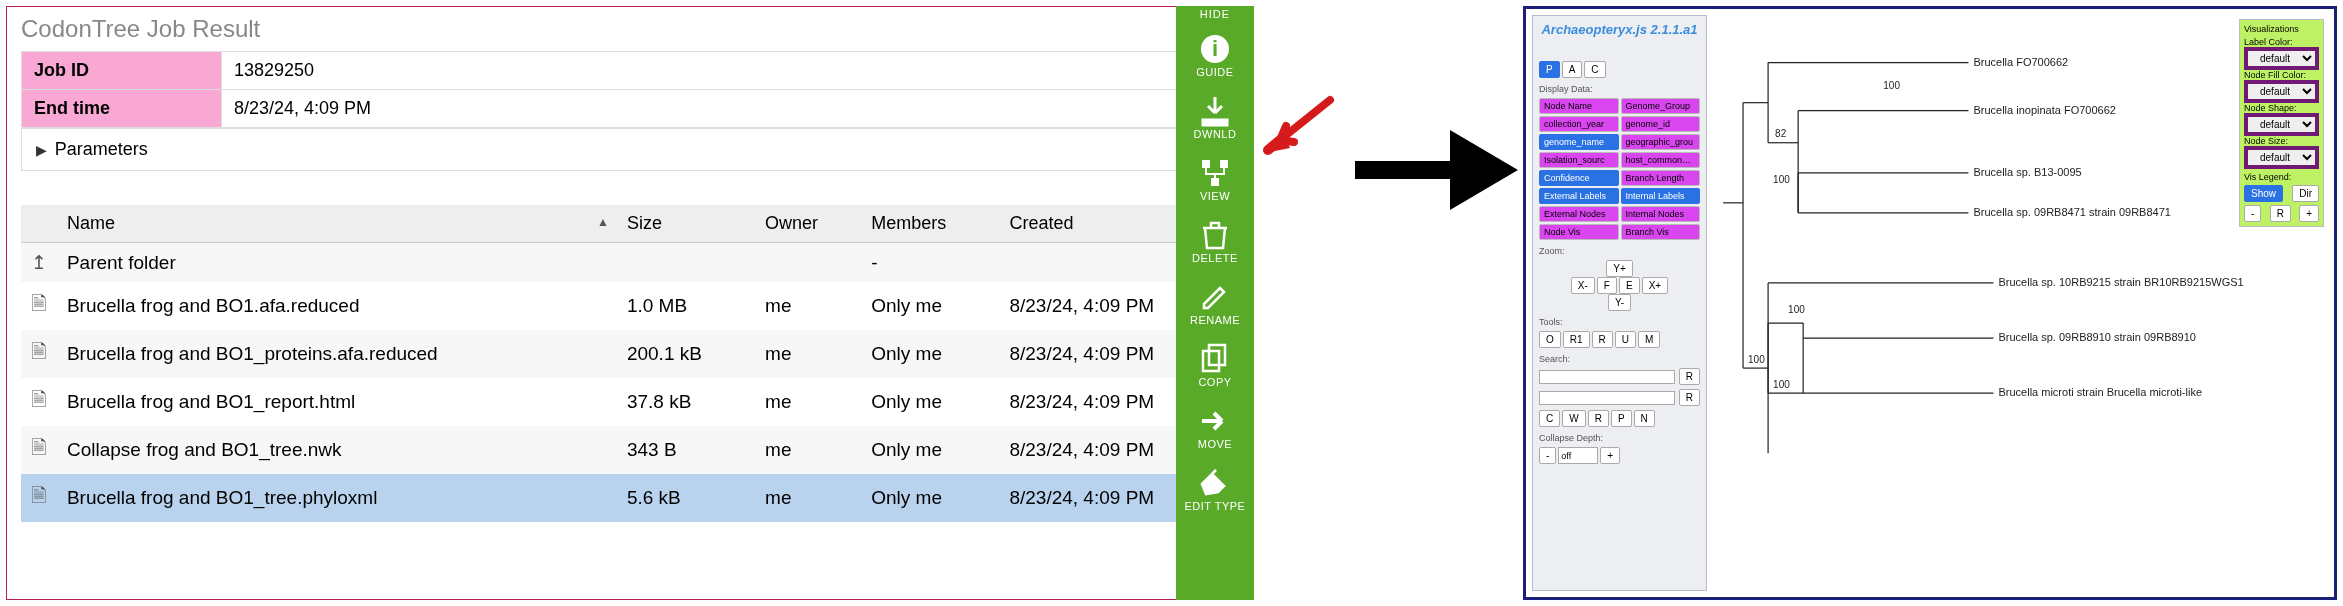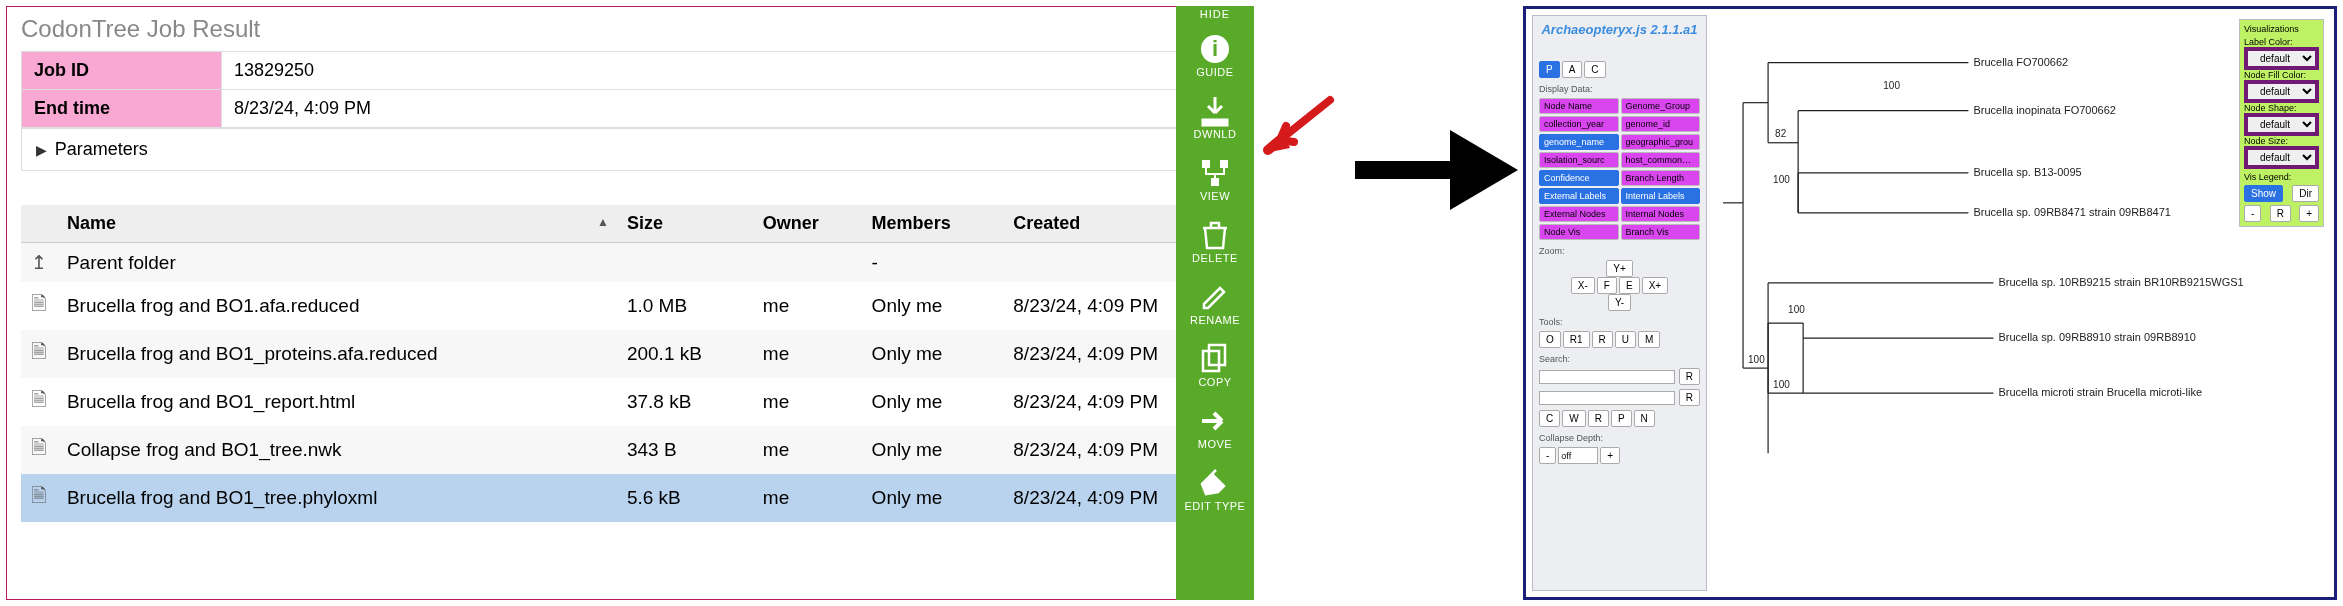--- a/index.html
+++ b/index.html
@@ -9,21 +9,21 @@
 .left-panel { position: absolute; left: 6px; top: 6px; width: 1248px; height: 594px; border: 1px solid #be185d; overflow: hidden; }
 .lp-inner { padding: 8px 14px; }
 .page-title { font-size: 24px; color: #888; font-weight: 400; margin-bottom: 8px; }
 .meta-table { width: 100%; border-collapse: collapse; border: 1px solid #ddd; }
 .meta-table td { border: 1px solid #ddd; padding: 8px 12px; font-size: 18px; }
 .meta-table td:first-child { width: 200px; font-weight: 700; background: #f9a8d4; }
 .params-row { border: 1px solid #ddd; padding: 10px 14px; font-size: 18px; display: flex; align-items: center; gap: 8px; }
 .params-row .tri { font-size: 14px; color: #333; }
 
 .file-table { width: 100%; border-collapse: collapse; margin-top: 34px; }
-.file-table th { background: #eee; text-align: left; padding: 8px 10px; font-size: 18px; font-weight: 700; border-bottom: 1px solid #ccc; position: relative; }
+.file-table th { background: #eee; text-align: left; padding: 8px 10px; font-size: 18px; font-weight: 400; border-bottom: 1px solid #ccc; position: relative; }
 .file-table th.name-col { width: 560px; }
 .file-table th .sort { font-size: 12px; position: absolute; right: 8px; top: 10px; color: #555; }
 .file-table td { padding: 8px 10px; font-size: 19px; border-bottom: 0; }
 .file-table tr.striped td { background: #f7f7f7; }
 .file-table tr.selected td { background: #b9d3ee; }
 .file-table .icon-cell { width: 28px; text-align: center; color: #555; }
 .th-close { position: absolute; right: 6px; top: 6px; width: 18px; height: 18px; border-radius: 50%; background: #666; color: #fff; font-size: 12px; line-height: 18px; text-align: center; }
 
 
 .green-bar { position: absolute; left: 1176px; top: 6px; width: 78px; height: 594px; background: #5aaa2a; display: flex; flex-direction: column; align-items: center; padding-top: 2px; }

